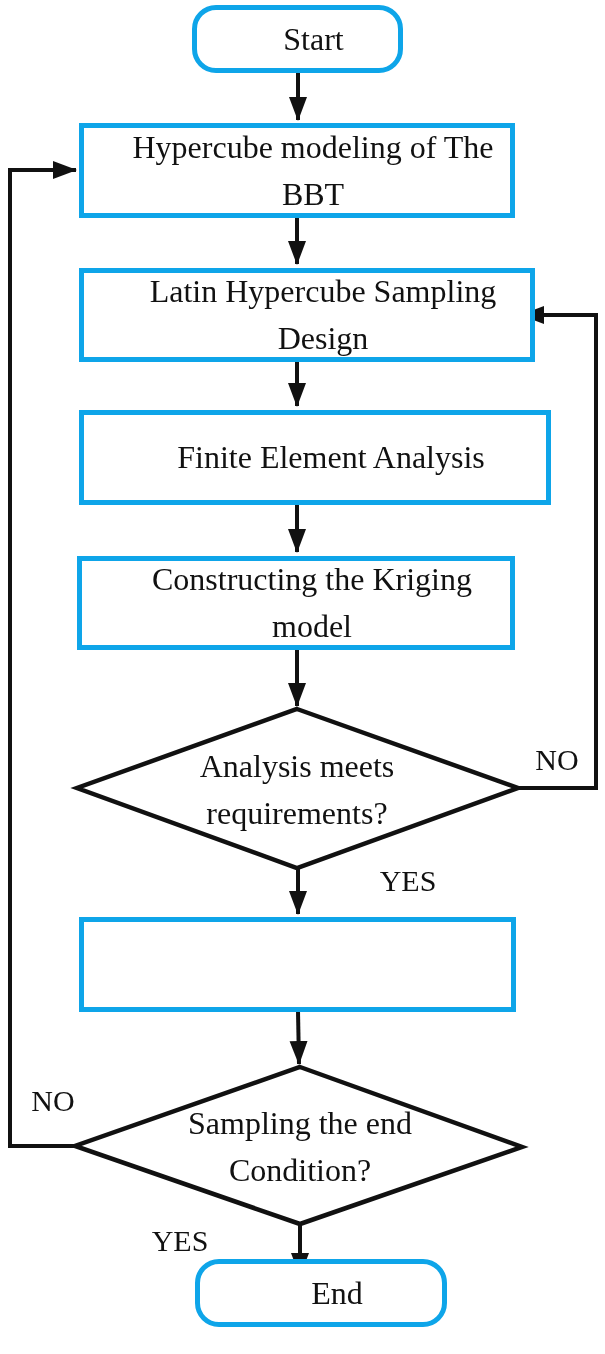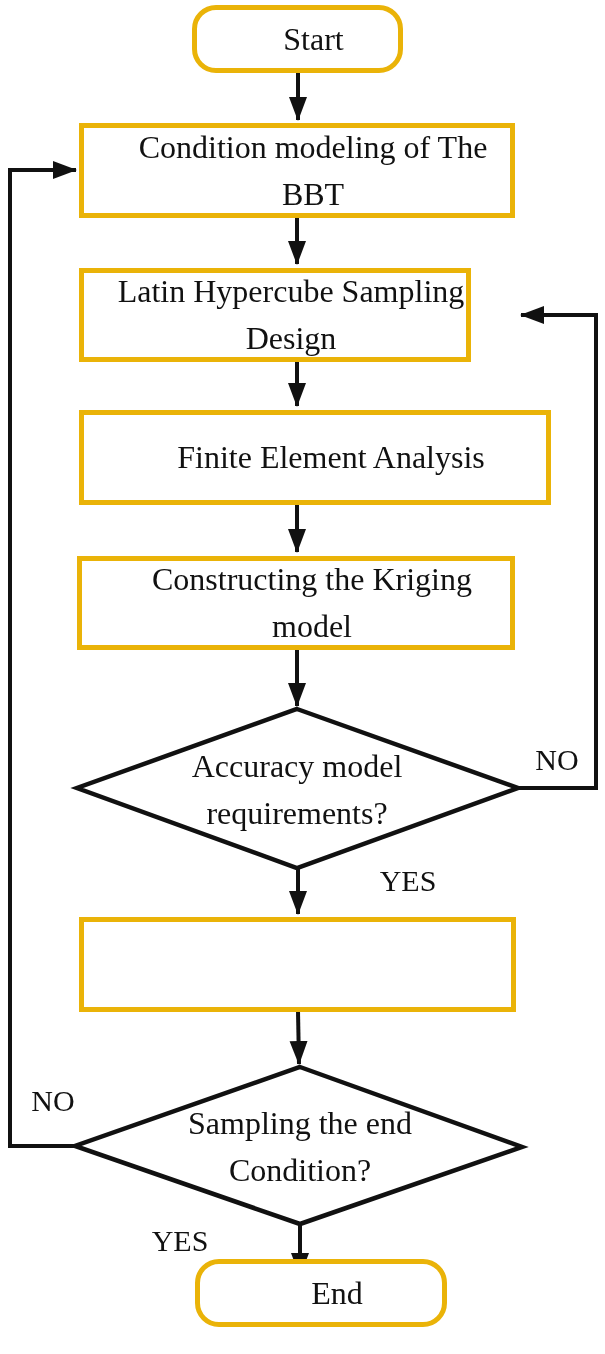--- a/index.html
+++ b/index.html
@@ -10,21 +10,21 @@
     font-family:"Liberation Serif", serif;
     color:#111111;
     overflow:hidden;
   }
   svg.wires{position:absolute;left:0;top:0;}
   .wire{stroke:#111111;stroke-width:4;fill:none;}
   .diamond{fill:#ffffff;stroke:#111111;stroke-width:4.5;}
   .ahead{fill:#111111;}
   .node{
     position:absolute;box-sizing:border-box;
-    background:#ffffff;border:5px solid #eab308;
+    background:#ffffff;border:5px solid #0ea5e9;
     display:flex;align-items:center;justify-content:center;
     text-align:center;font-size:32px;line-height:47px;padding-left:32px;
   }
   .terminator{border-radius:24px;}
   .dtext{
     position:absolute;display:flex;align-items:center;justify-content:center;
     text-align:center;font-size:32px;line-height:47px;
   }
   .ln{display:block;}
   .elabel{
@@ -58,46 +58,46 @@
     <polyline class="wire" points="518,788 596,788 596,315 521,315" marker-end="url(#ah)"></polyline>
     <polyline class="wire" points="75,1146 10,1146 10,170 76,170" marker-end="url(#ah)"></polyline>
   </svg>
 
   <div class="node terminator" style="left:192px;top:5px;width:211px;height:68px">
     <span>Start</span>
   </div>
 
   <div class="node" style="left:79px;top:123px;width:436px;height:95px">
     <div>
-      <span class="ln">Condition modeling of The</span>
+      <span class="ln">Hypercube modeling of The</span>
       <span class="ln">BBT</span>
     </div>
   </div>
 
-  <div class="node" style="left:79px;top:268px;width:392px;height:94px">
+  <div class="node" style="left:79px;top:268px;width:456px;height:94px">
     <div>
       <span class="ln">Latin Hypercube Sampling</span>
       <span class="ln">Design</span>
     </div>
   </div>
 
   <div class="node" style="left:79px;top:410px;width:472px;height:95px">
     <span>Finite Element Analysis</span>
   </div>
 
   <div class="node" style="left:77px;top:556px;width:438px;height:94px">
     <div>
       <span class="ln">Constructing the Kriging</span>
       <span class="ln">model</span>
     </div>
   </div>
 
   <div class="dtext" style="left:107px;top:742px;width:380px;height:96px">
     <div>
-      <span class="ln">Accuracy model</span>
+      <span class="ln">Analysis meets</span>
       <span class="ln">requirements?</span>
     </div>
   </div>
 
   <div class="node" style="left:79px;top:917px;width:437px;height:95px">
     <div>
     </div>
   </div>
 
   <div class="dtext" style="left:105px;top:1099px;width:390px;height:96px">

